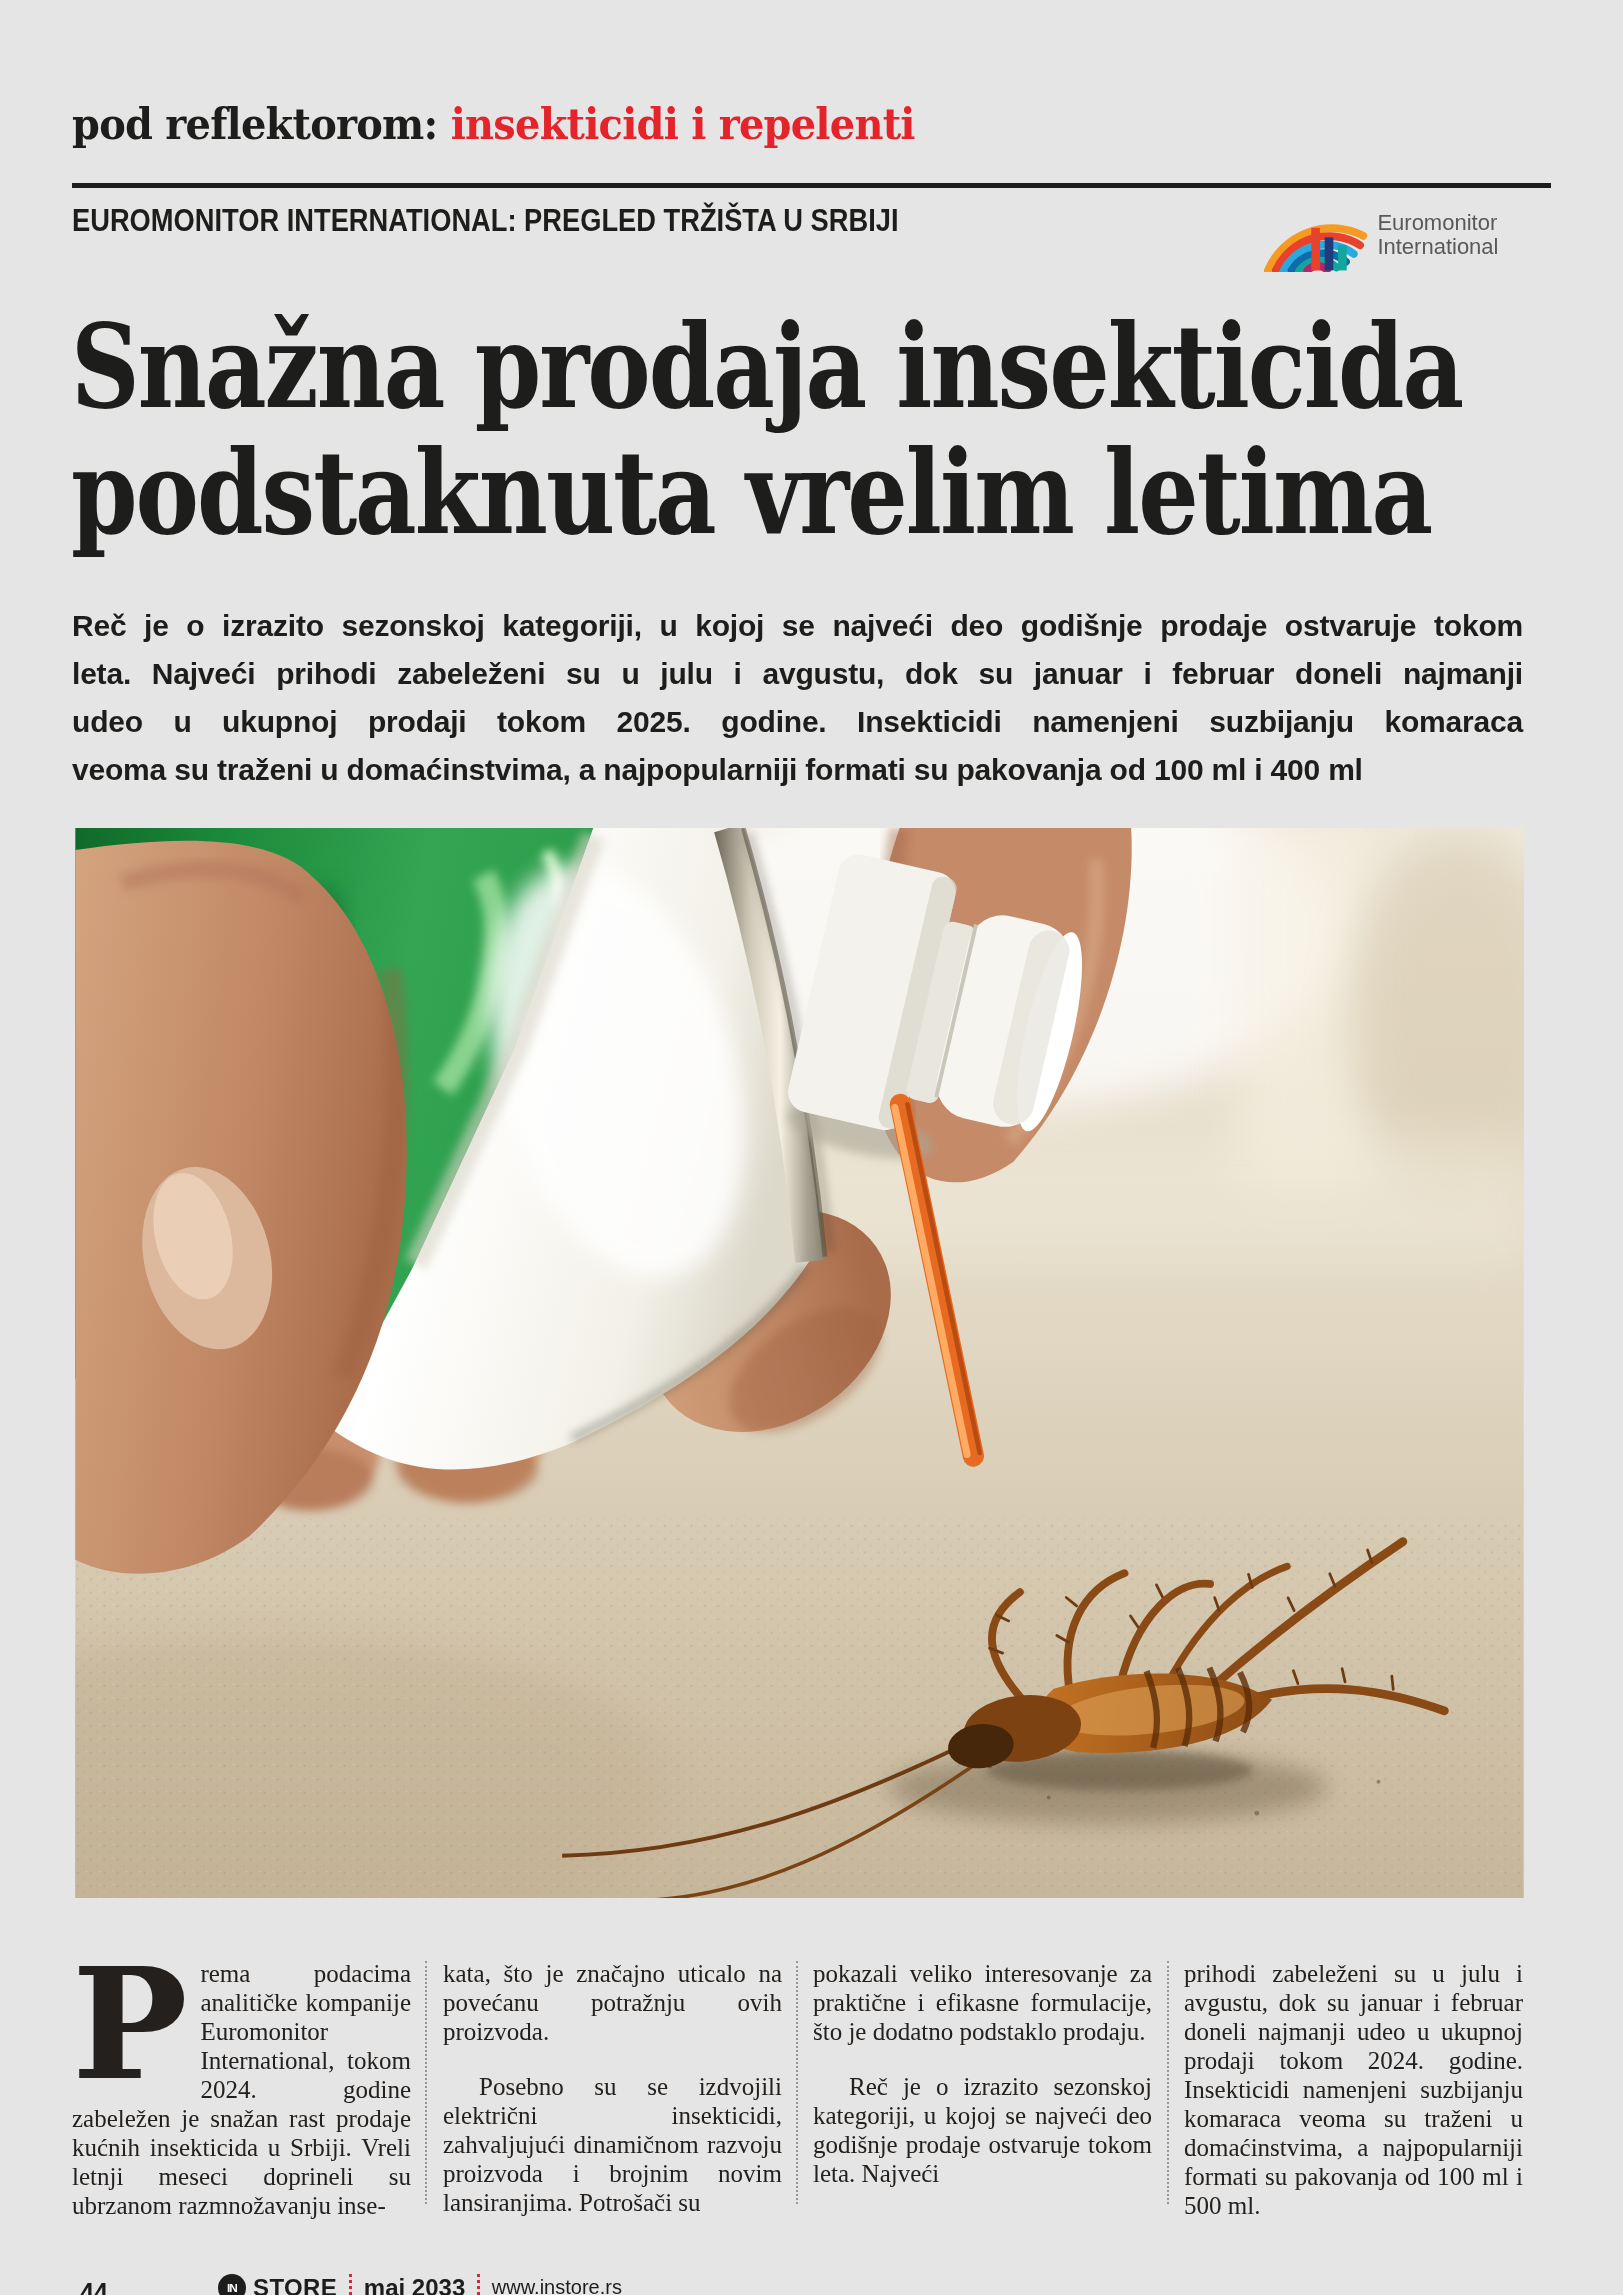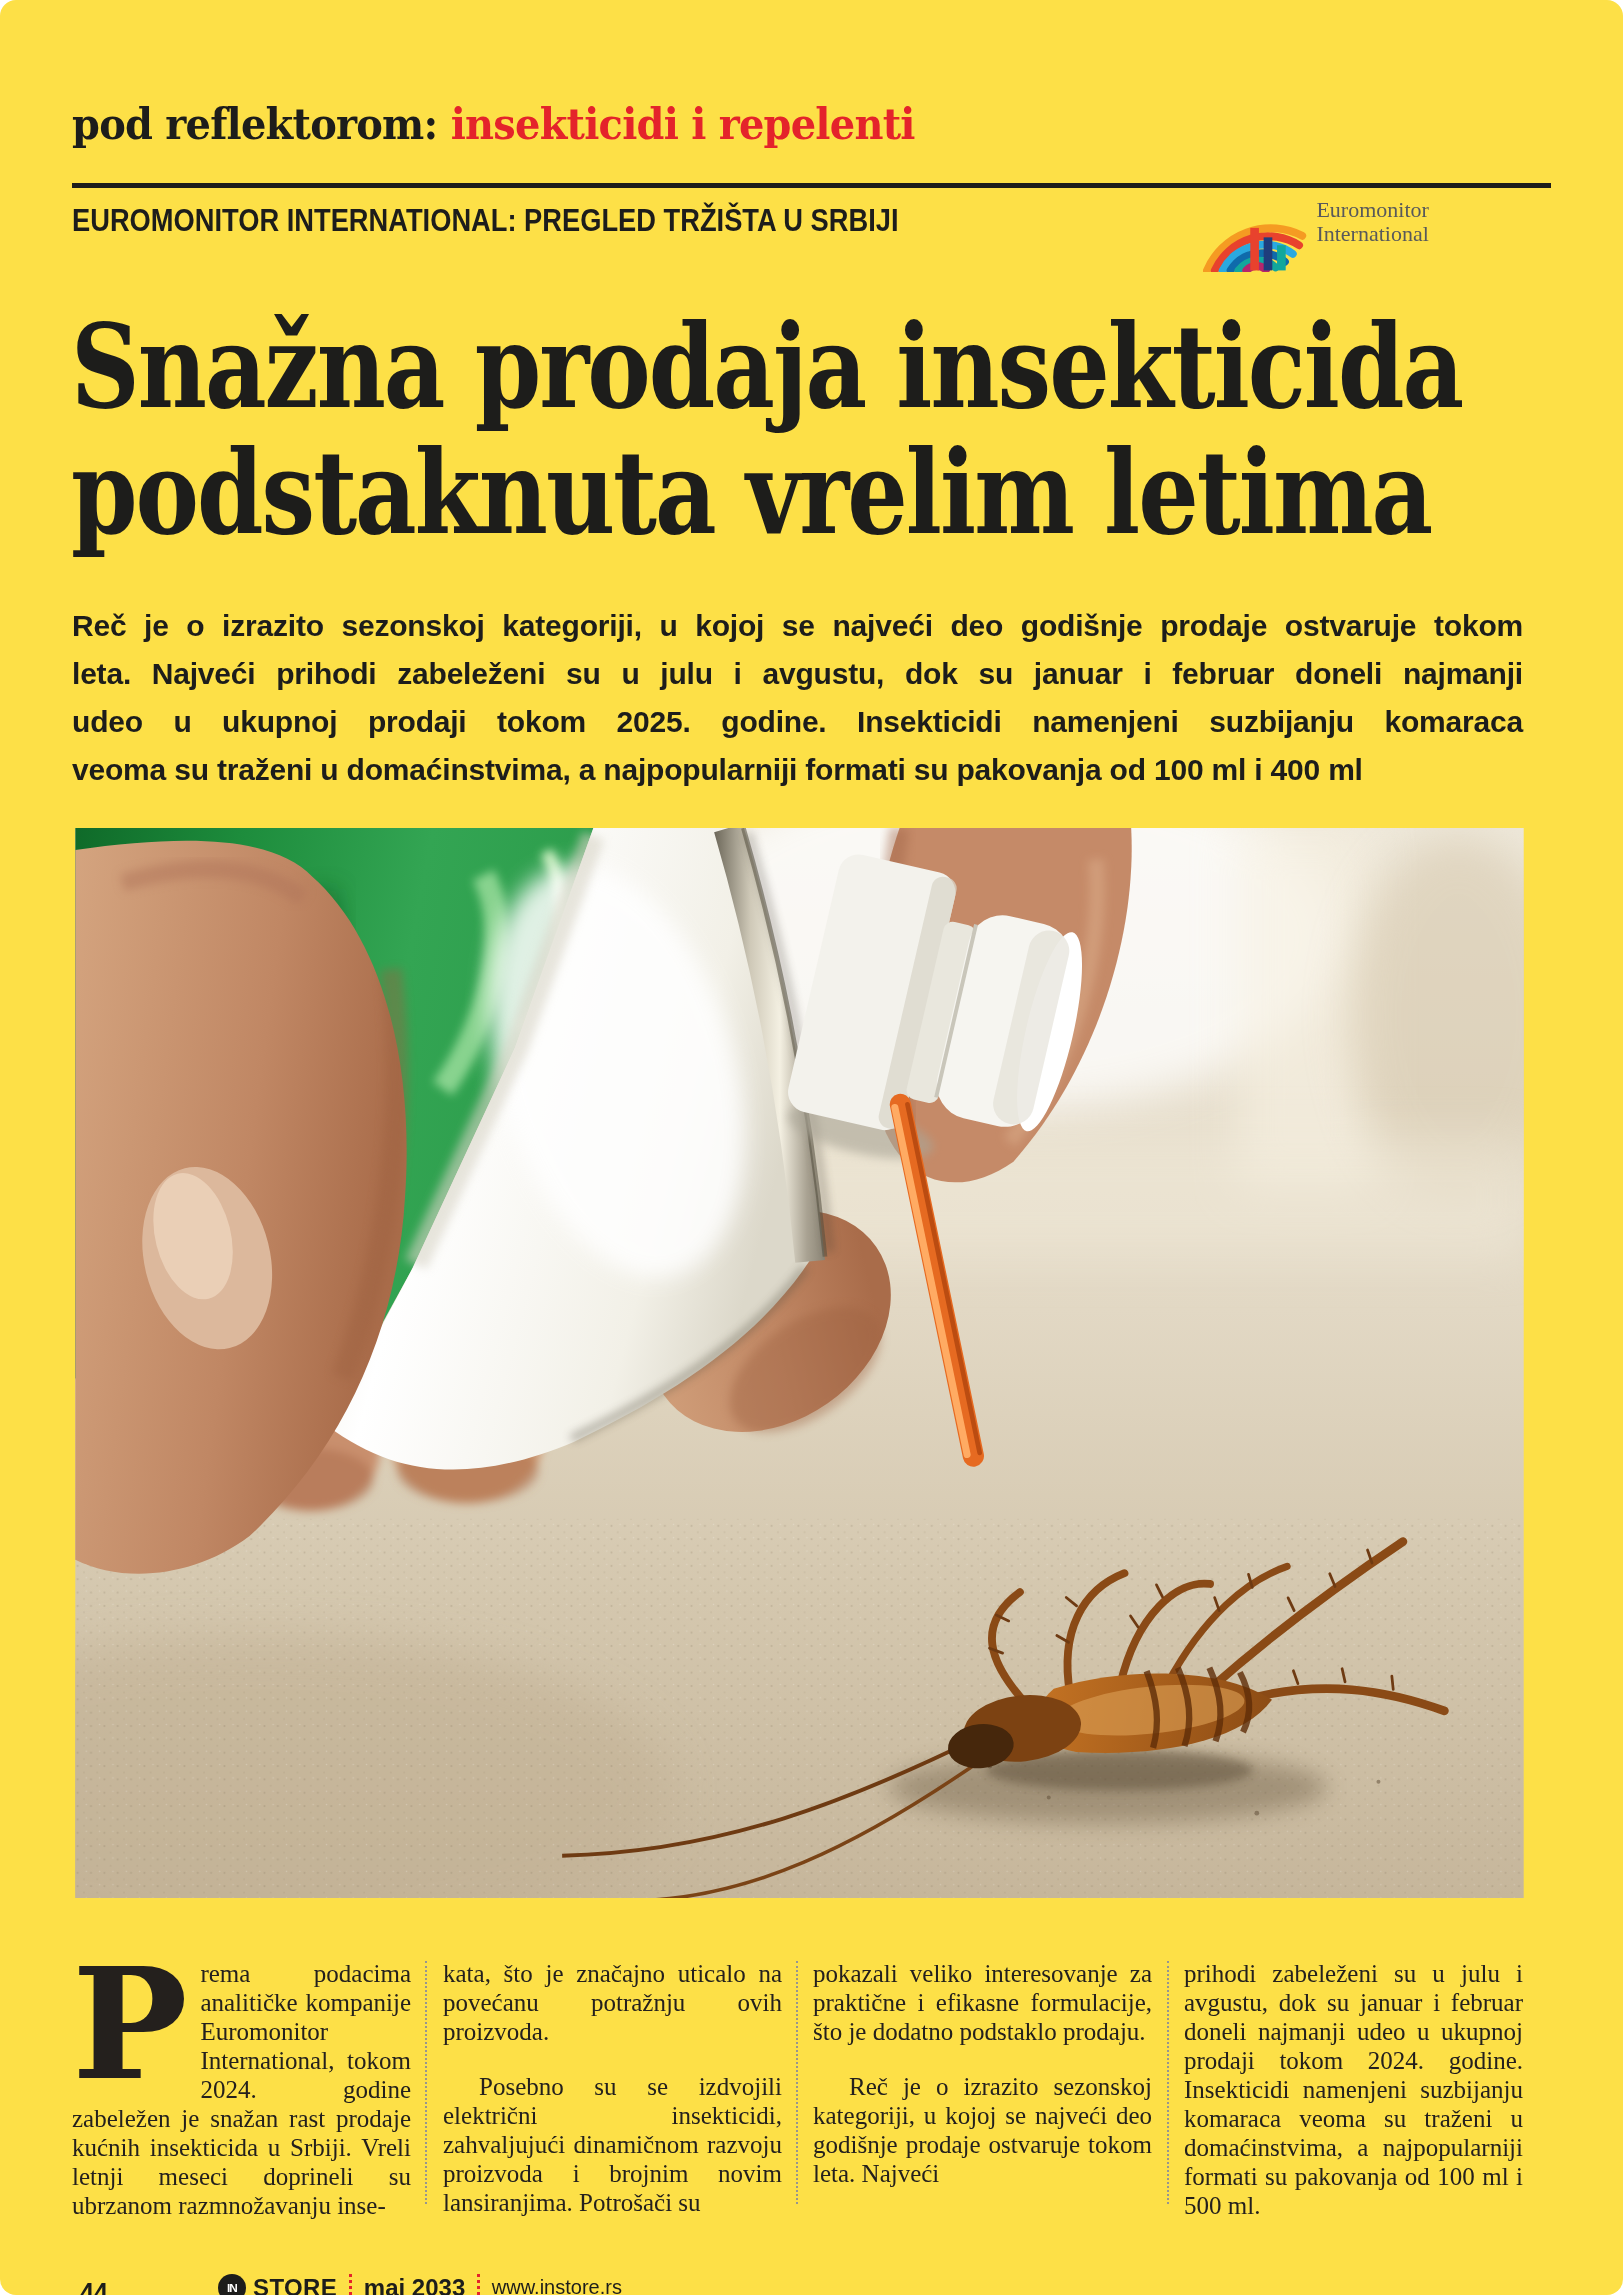--- a/index.html
+++ b/index.html
@@ -1,29 +1,29 @@
 <!DOCTYPE html>
 <html style="font-size:12.6px"><head>
 <meta charset="utf-8">
 <style>
   html,body{margin:0;padding:0;background:#ffffff;}
-  .page{position:relative;width:1623px;height:2295px;background:#fde047;
-        font-family:"Liberation Sans",sans-serif;color:#1d1d1b;overflow:hidden;border-radius:16px;}
+  .page{position:relative;width:1623px;height:2295px;background:#e5e5e5;
+        font-family:"Liberation Sans",sans-serif;color:#1d1d1b;overflow:hidden;}
 
   .kicker{position:absolute;left:72px;top:93px;font-family:"DejaVu Serif",serif;
           font-weight:bold;font-size:42px;line-height:63px;letter-spacing:-0.8px;
           transform:scaleX(.95);transform-origin:0 0;white-space:nowrap;}
   .kicker .hl{color:#e4232b;}
 
   .rule{position:absolute;left:72px;top:183px;width:1479px;height:4.7px;background:#1d1d1b;}
 
   .subheader{position:absolute;left:72px;top:203px;font-weight:bold;font-size:31px;
              letter-spacing:0;transform:scaleX(.88);transform-origin:0 0;white-space:nowrap;}
 
-  .em-logo{position:absolute;left:1203px;top:198px;display:flex;align-items:flex-start;gap:9.4px;font-family:Liberation Serif, serif;}
+  .em-logo{position:absolute;left:1264px;top:198px;display:flex;align-items:center;gap:9.4px;}
   .em-logo .txt{font-size:22px;line-height:24px;color:#58595b;}
 
   .headline{position:absolute;left:71px;top:303px;font-family:"DejaVu Serif",serif;
             font-weight:bold;font-size:116px;line-height:126px;letter-spacing:-2.4px;
             transform:scaleX(.82);transform-origin:0 0;white-space:nowrap;color:#1d1d1b;}
 
   .lead{position:absolute;left:72px;top:602px;width:1451px;font-weight:bold;
         font-size:30px;line-height:48px;letter-spacing:-0.2px;}
   .lead .ln{text-align:justify;text-align-last:justify;}
   .lead .ln.last{text-align-last:left;}

